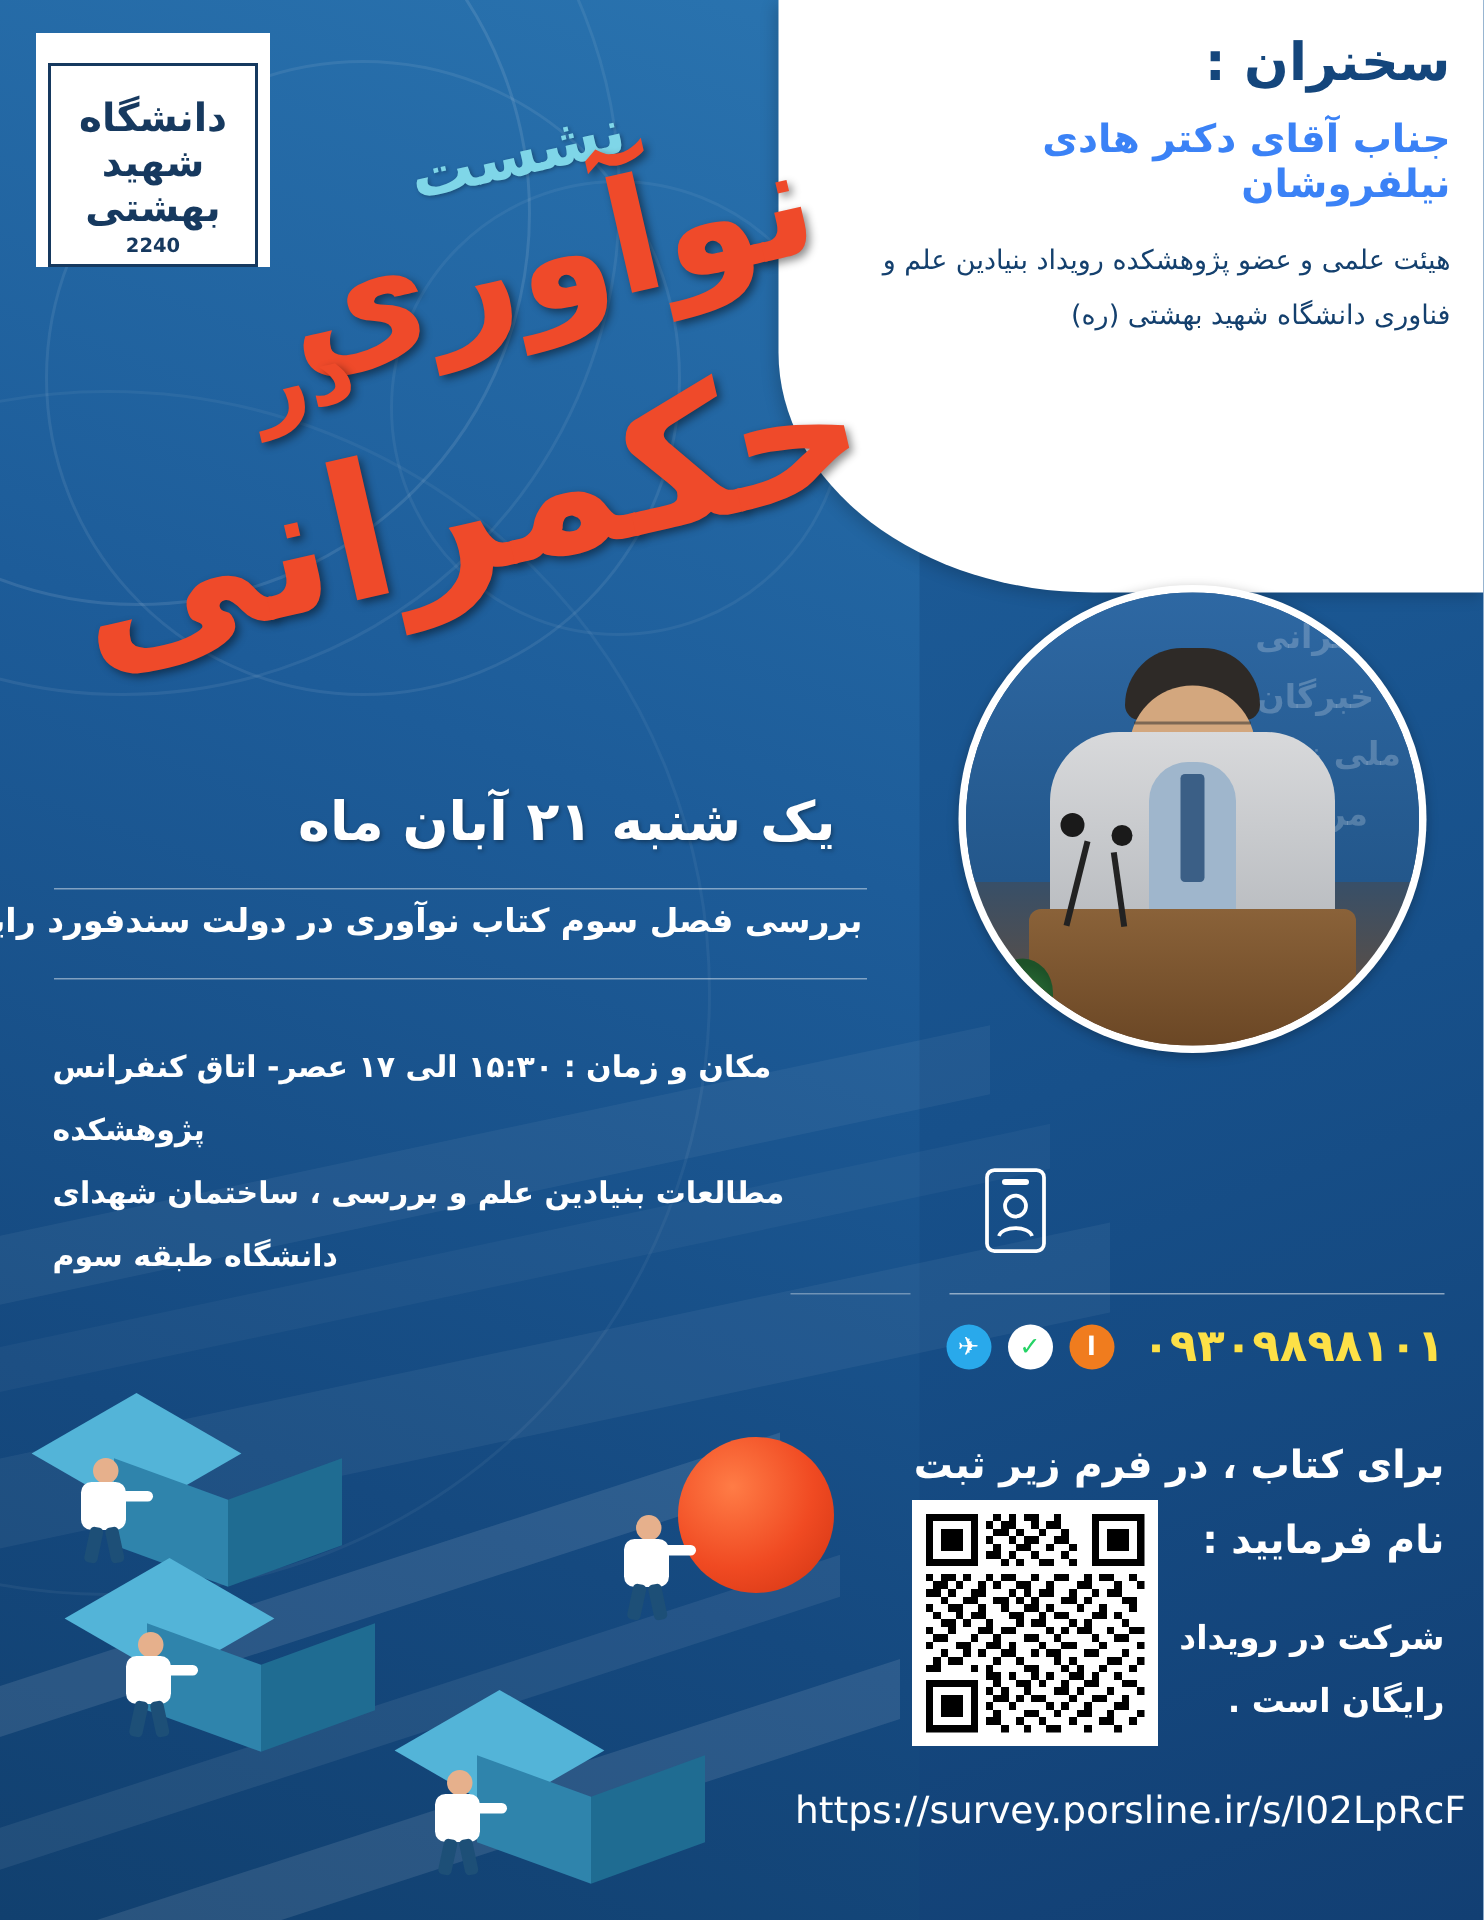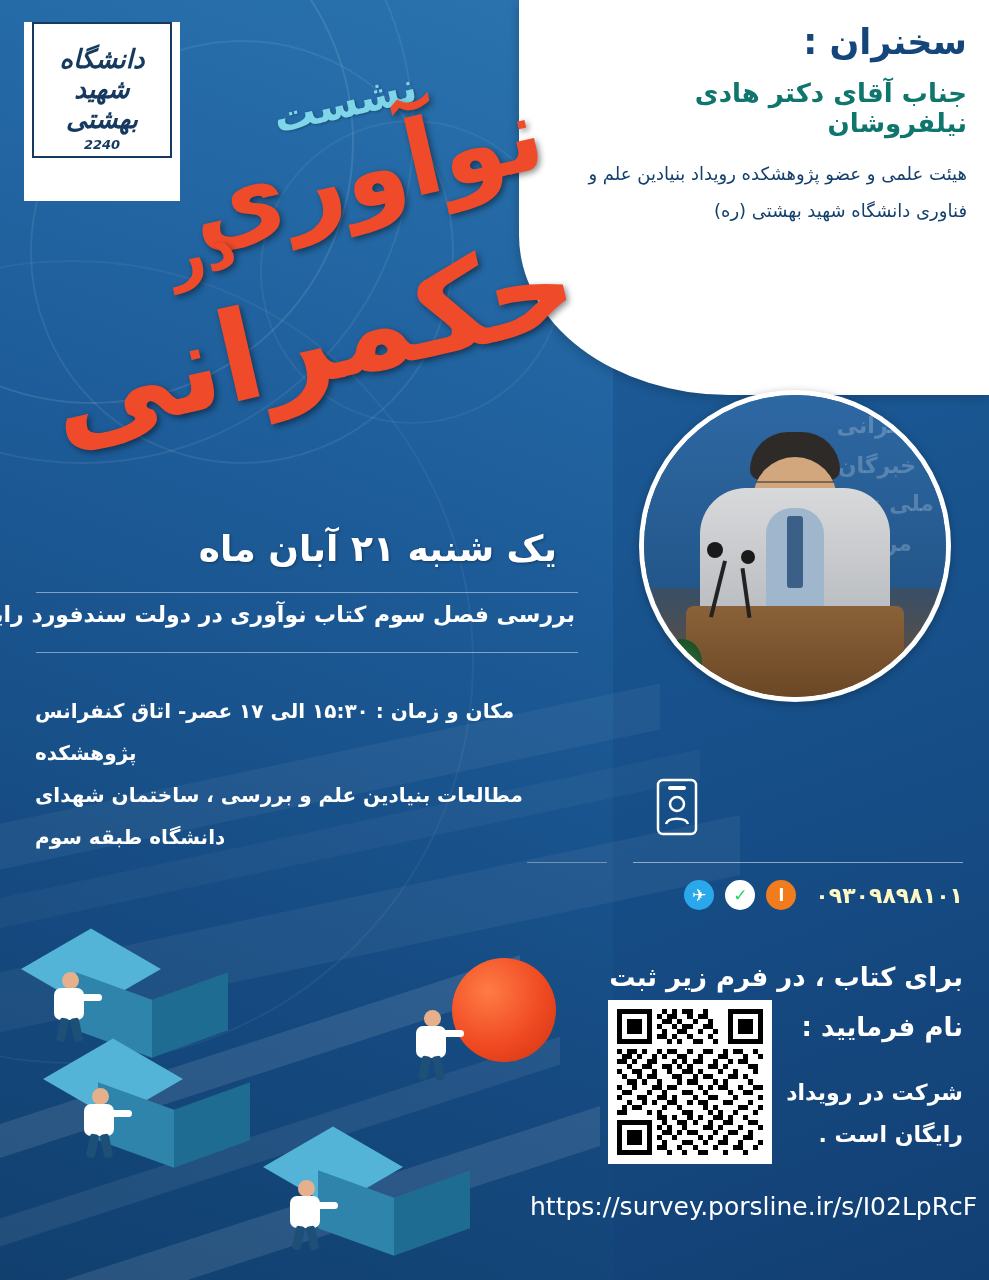--- a/index.html
+++ b/index.html
@@ -69,21 +69,21 @@
     direction: rtl;
   }
   .speaker-label {
     color: #14467c;
     font-size: 35px;
     font-weight: bold;
     letter-spacing: -0.5px;
     margin-bottom: 16px;
   }
   .speaker-name {
-    color: #0f766e;
+    color: #3b82f6;
     font-size: 26px;
     font-weight: bold;
     margin-bottom: 18px;
   }
   .speaker-aff {
     color: #14406e;
     font-size: 18px;
     line-height: 2.05;
     font-weight: normal;
   }
@@ -258,26 +258,25 @@
     background: radial-gradient(circle at 50% 60%, #2f7a3d 0%, #1d5228 70%);
     border-radius: 50% 50% 40% 40%;
   }
 
   
   .logo {
     position: absolute;
     left: 24px;
     top: 22px;
     width: 156px;
-    height: 179px;
+    height: 156px;
     background: #ffffff;
     display: flex;
-    align-items: flex-start;
+    align-items: flex-end;
     justify-content: center;
-    font-style: italic;
   }
   .logo-inner {
     width: 136px;
     height: 132px;
     border: 2px solid #16395f;
     display: flex;
     align-items: center;
     justify-content: center;
     position: relative;
   }
@@ -409,22 +408,22 @@
   .phone-row {
     position: absolute;
     right: 26px;
     top: 880px;
     display: flex;
     align-items: center;
     direction: rtl;
     gap: 11px;
   }
   .phone-number {
-    color: #fef9c3;
-    font-size: 22px;
+    color: #fde047;
+    font-size: 30px;
     font-weight: bold;
     margin-left: 8px;
     letter-spacing: 1px;
   }
   .mini-icon {
     width: 30px;
     height: 30px;
     border-radius: 50%;
     display: inline-flex;
     align-items: center;

